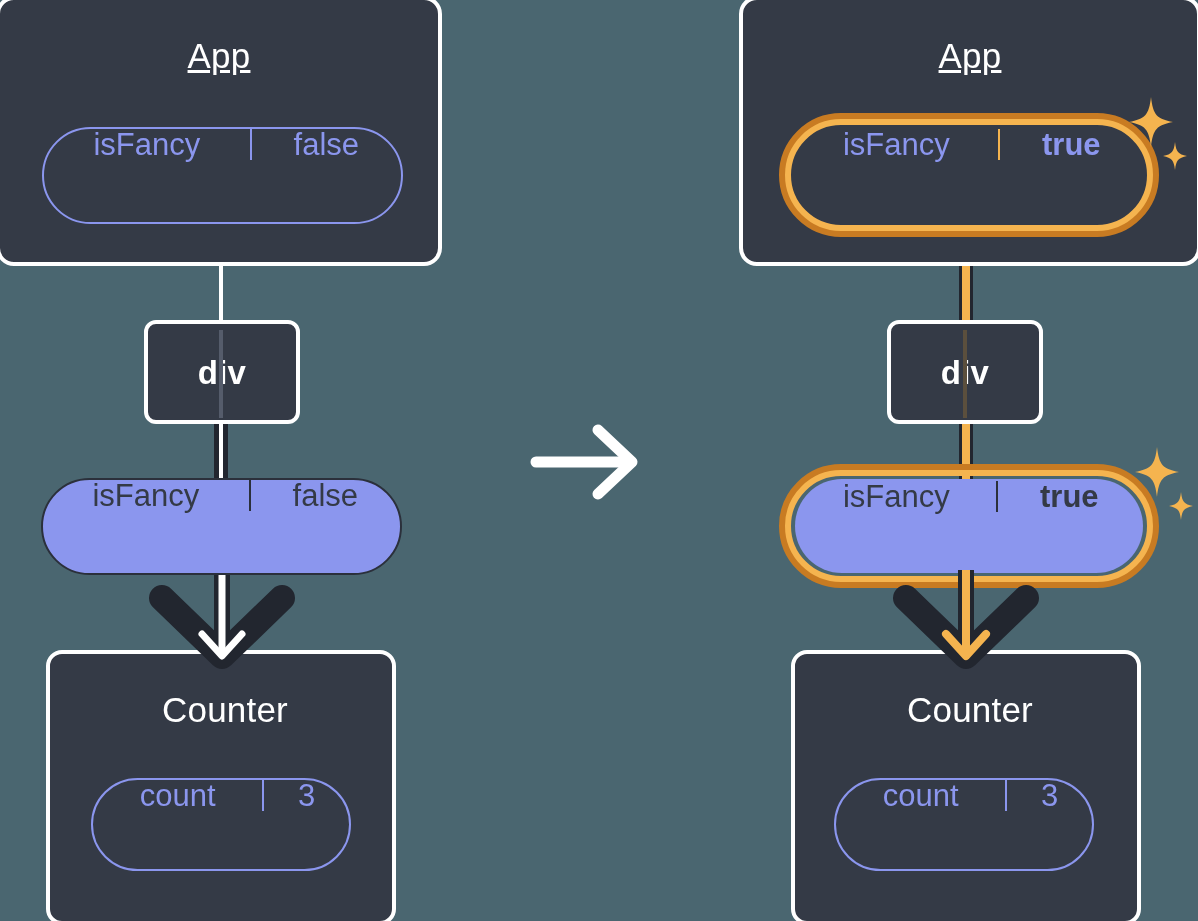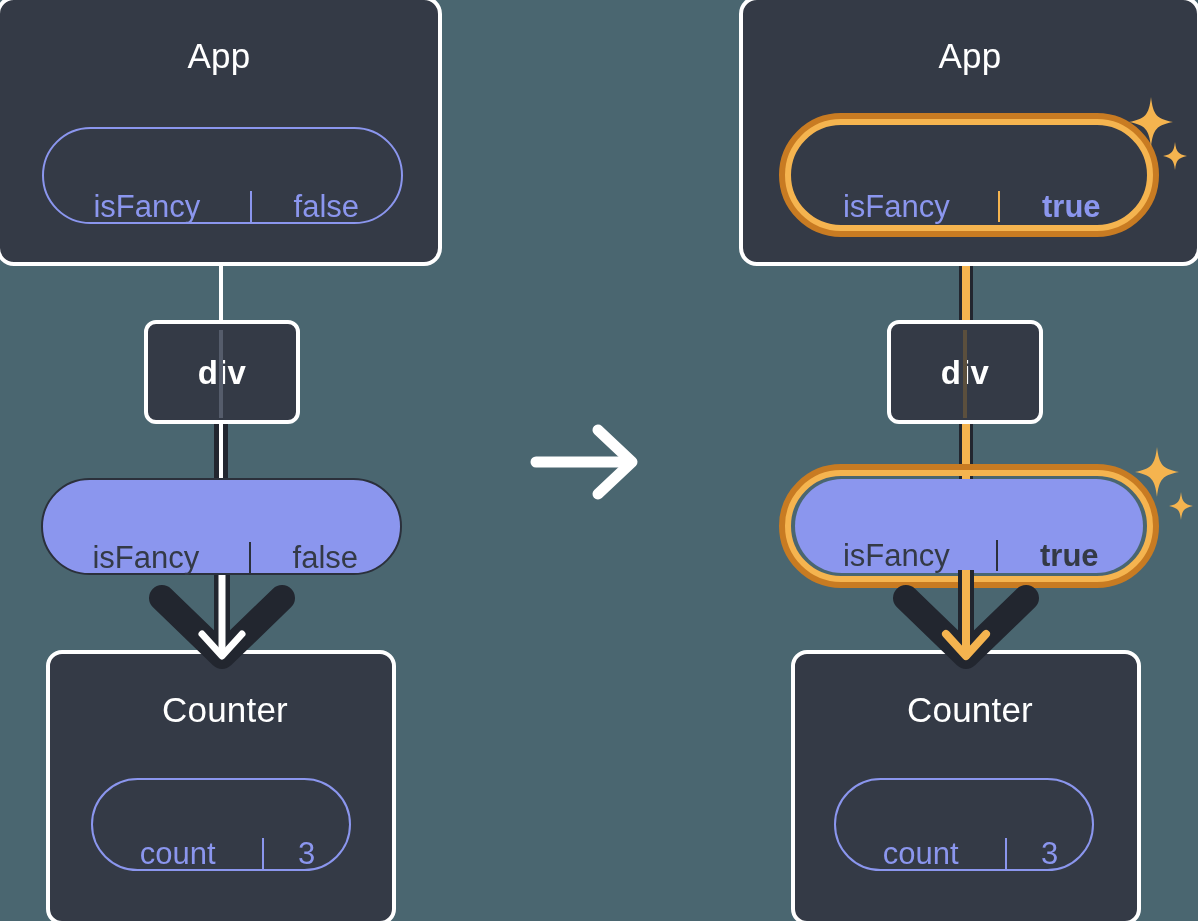--- a/index.html
+++ b/index.html
@@ -47,21 +47,21 @@
     font-weight: 400;
     letter-spacing: 0.2px;
   }
 
   
   .app-box {
     width: 446px;
     height: 270px;
     border-radius: 18px;
   }
-  .app-box .node-title { top: 36px; }
+  .app-box .node-title { top: 36px; text-decoration: underline; }
 
   
   .div-box {
     width: 156px;
     height: 104px;
     border-radius: 12px;
     border-width: 4px;
   }
   .div-box .node-title {
     top: 30px;
@@ -74,21 +74,21 @@
     width: 350px;
     height: 275px;
     border-radius: 16px;
   }
   .counter-box .node-title { top: 36px; padding-left: 8px; }
 
   
   .pill {
     position: absolute;
     display: flex;
-    align-items: flex-end;
+    align-items: flex-start;
     box-sizing: border-box;
     z-index: 8;
   }
   .pill-half {
     display: flex;
     align-items: center;
     justify-content: center;
     box-sizing: border-box;
     font-size: 31px;
     line-height: 1;

